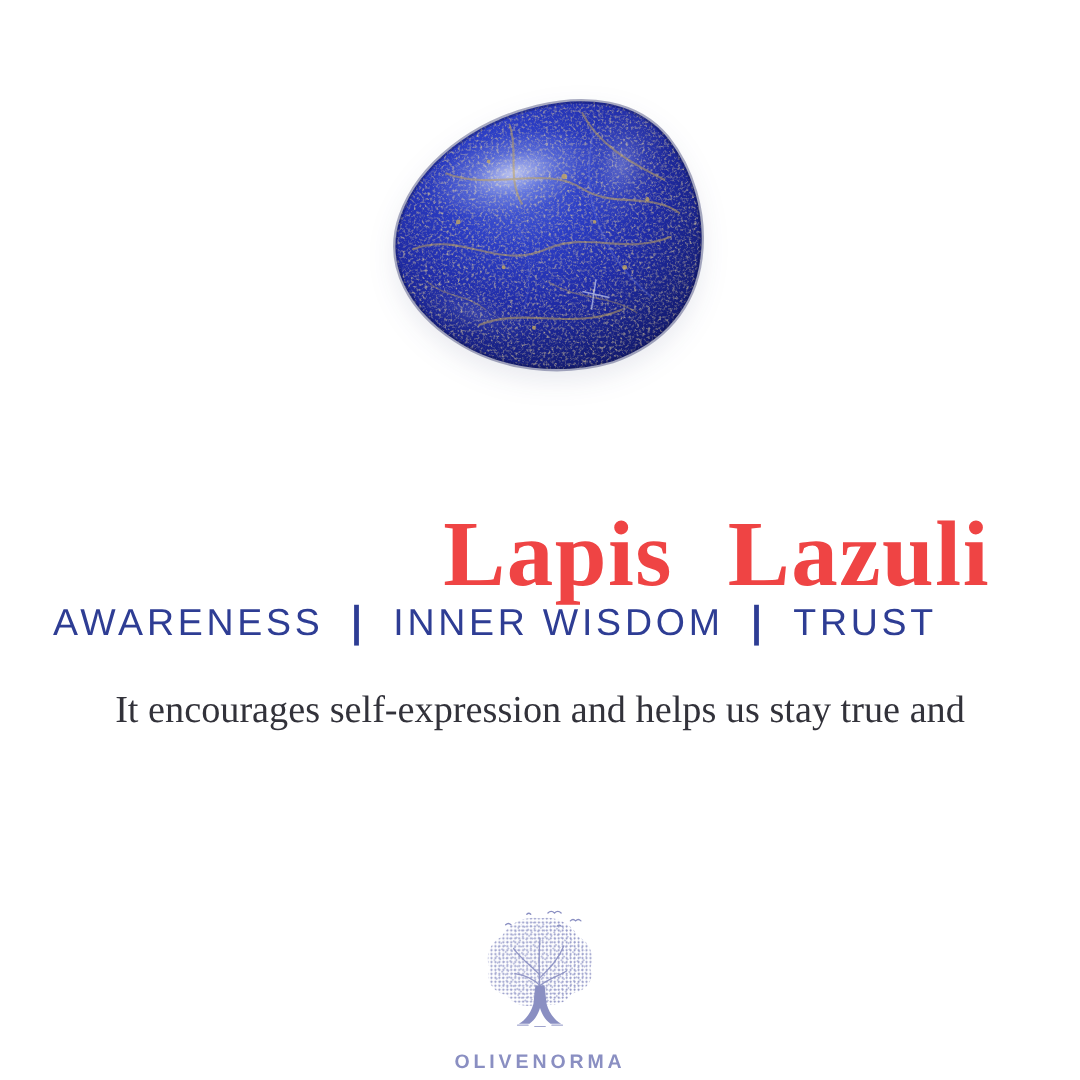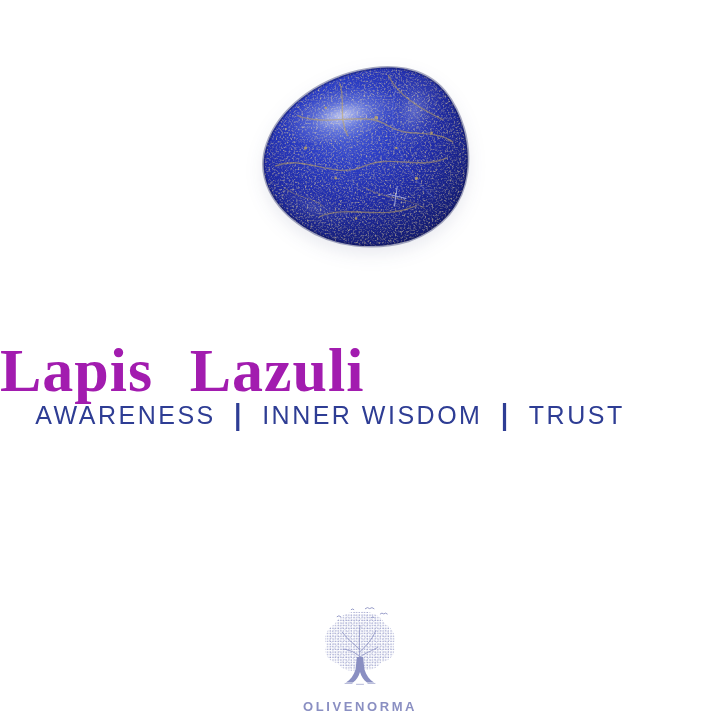--- a/index.html
+++ b/index.html
@@ -15,25 +15,25 @@
   
   .stone-wrap {
     position: absolute; left: 245px; top: 57px;
     width: 230px; height: 194px;
   }
   .stone-wrap svg { filter: drop-shadow(0 7px 9px rgba(25,35,95,0.10)); }
 
   
   .title {
     position: absolute; top: 291px; left: 0; width: 660px;
-    text-align: left;
+    text-align: right;
     font-family: "Liberation Serif", serif;
     font-weight: 700;
     font-size: 62px; line-height: 74px;
-    color: #a21caf;
+    color: #ef4444;
     letter-spacing: 1px;
     word-spacing: 20px;
   }
 
   
   .subtitle {
     position: absolute; top: 399px; left: 0; width: 660px;
     text-align: center;
     font-size: 25px; line-height: 32px;
     letter-spacing: 2.5px;
@@ -148,20 +148,21 @@
 
   <div class="subtitle">
     <span class="trait">AWARENESS</span>
     <span class="sep">|</span>
     <span class="trait">INNER WISDOM</span>
     <span class="sep">|</span>
     <span class="trait">TRUST</span>
   </div>
 
   <div class="desc">
+    <div>It encourages self-expression and helps us stay true and</div>
   </div>
 
   <div class="logo">
     <svg class="tree" viewBox="0 0 100 100" aria-hidden="true">
       <defs>
         <pattern id="stip1" width="3" height="3" patternUnits="userSpaceOnUse">
           <circle cx="1.2" cy="1.2" r="0.8" fill="#8a8fc2"></circle>
         </pattern>
         <pattern id="stip2" width="3.4" height="3.4" patternUnits="userSpaceOnUse" patternTransform="rotate(37)">
           <circle cx="1.4" cy="1.4" r="0.65" fill="#9ba0cd"></circle>

